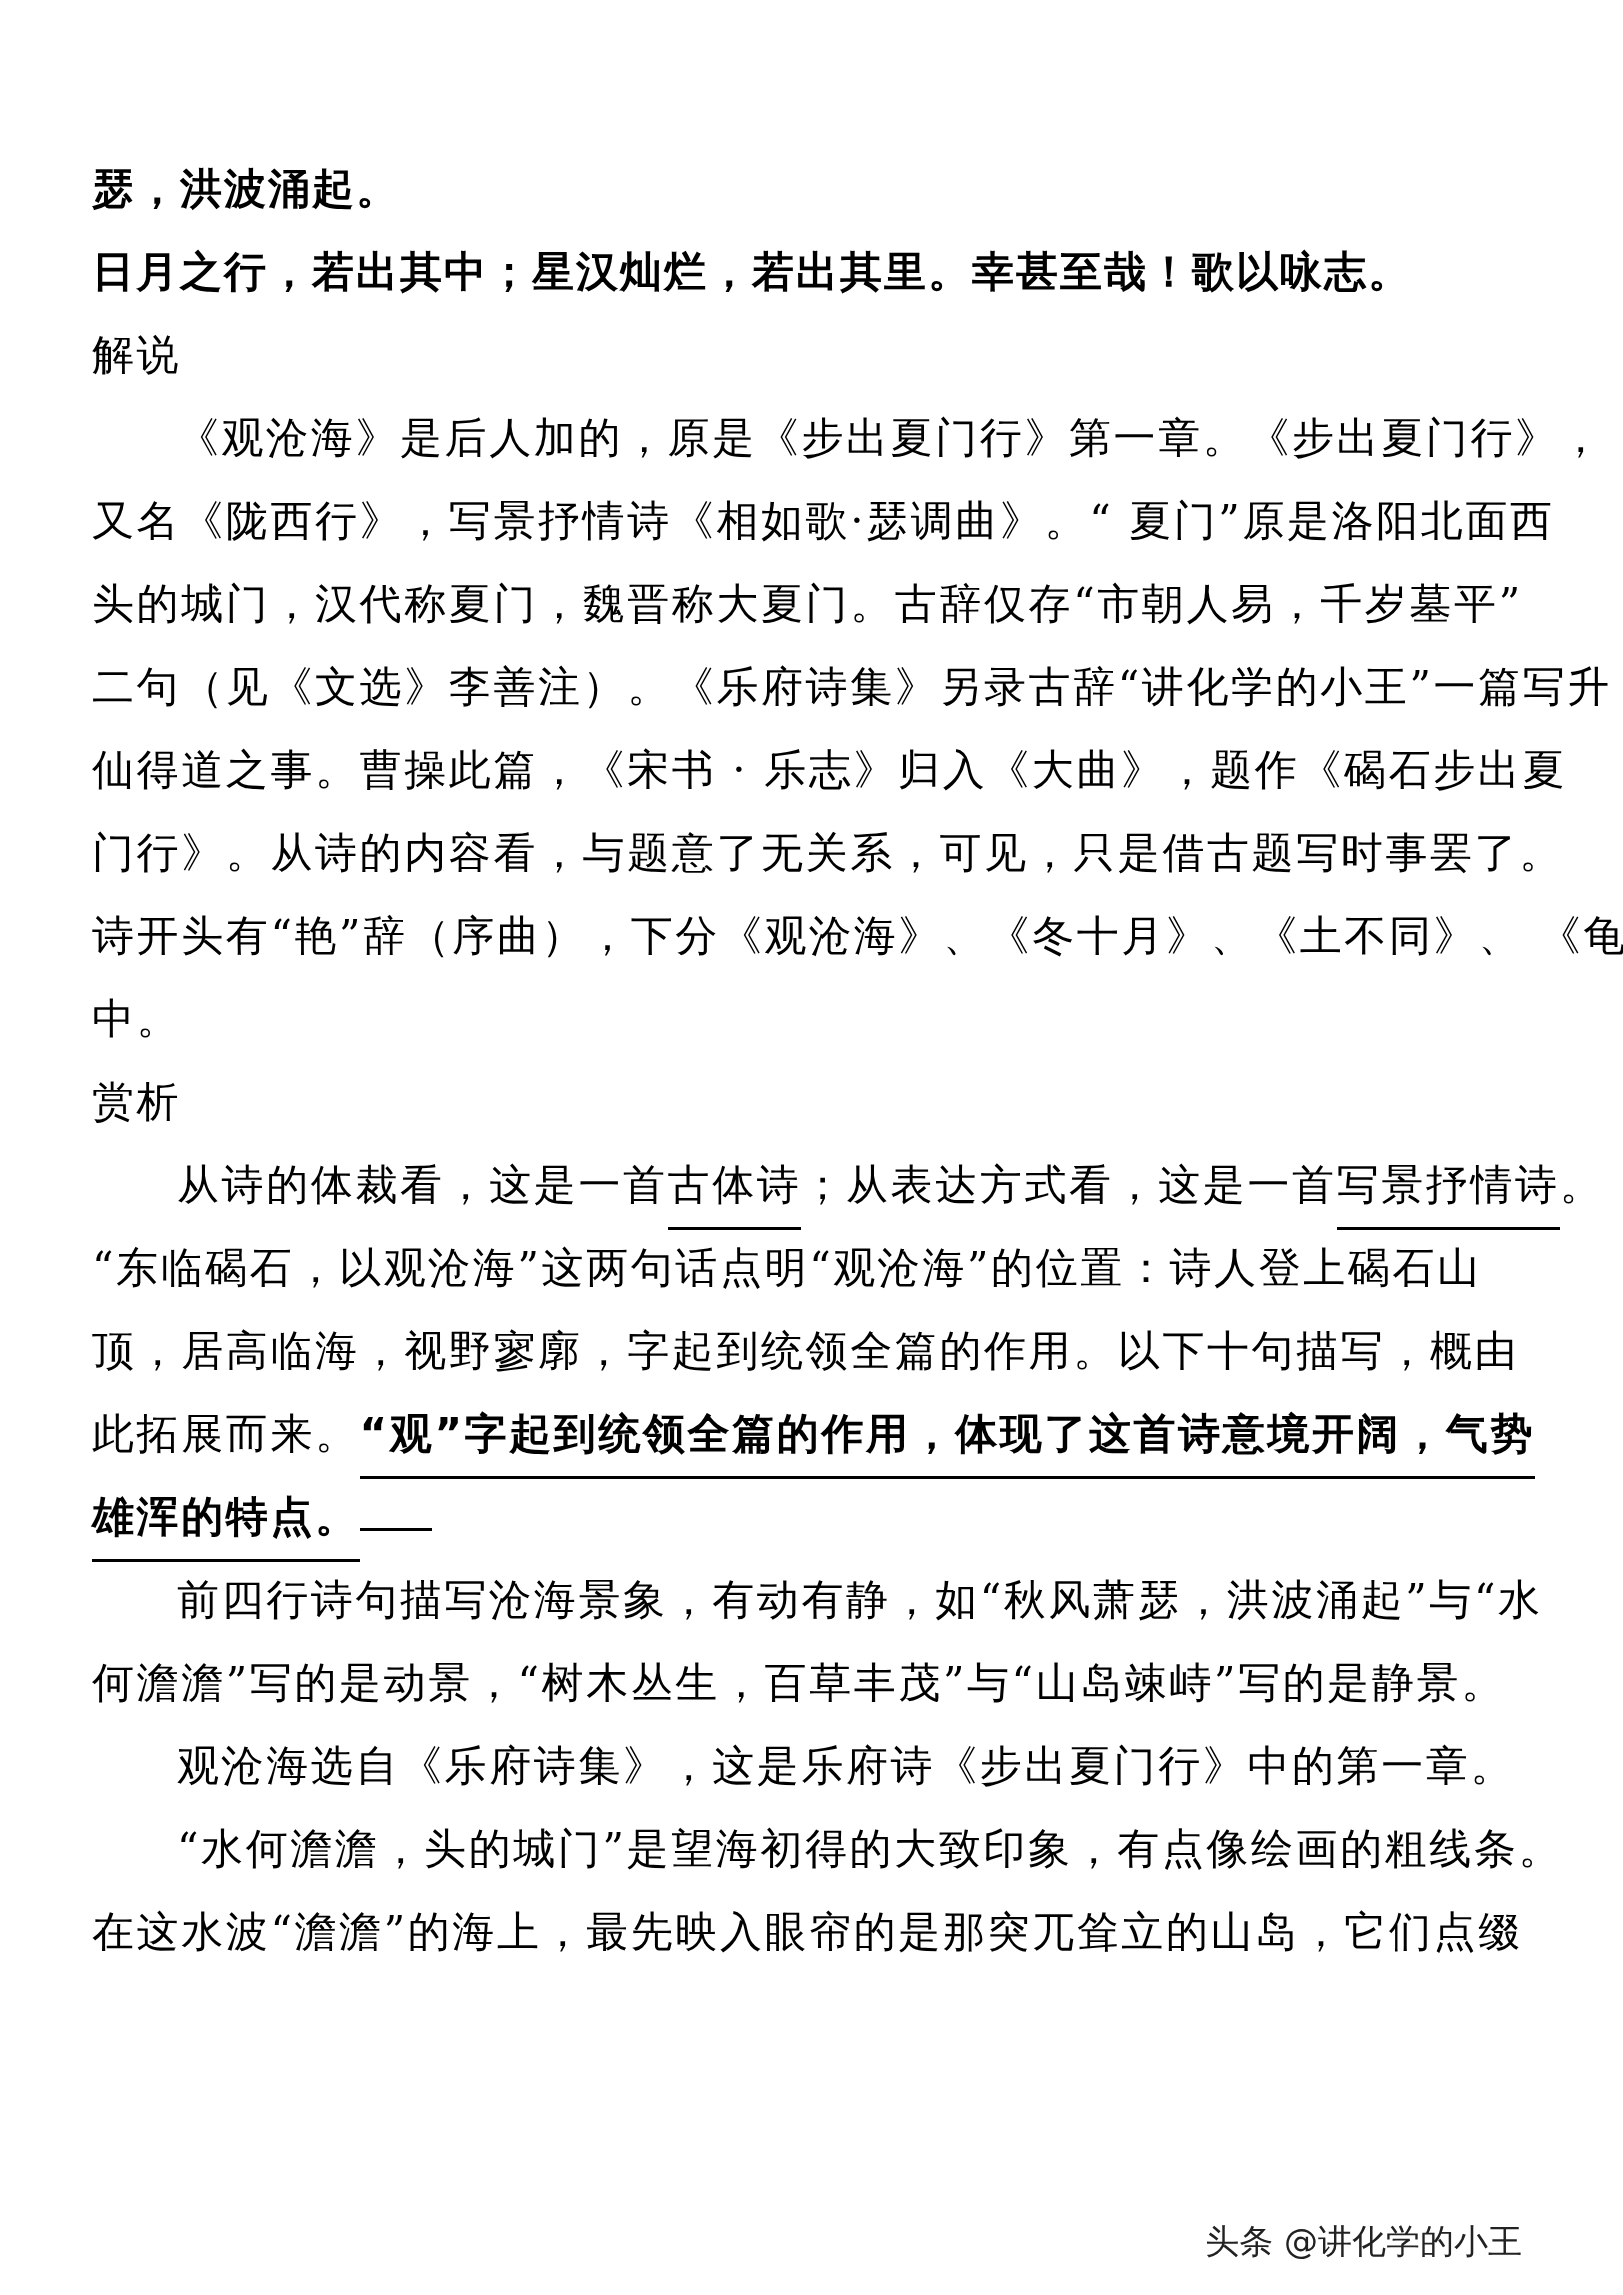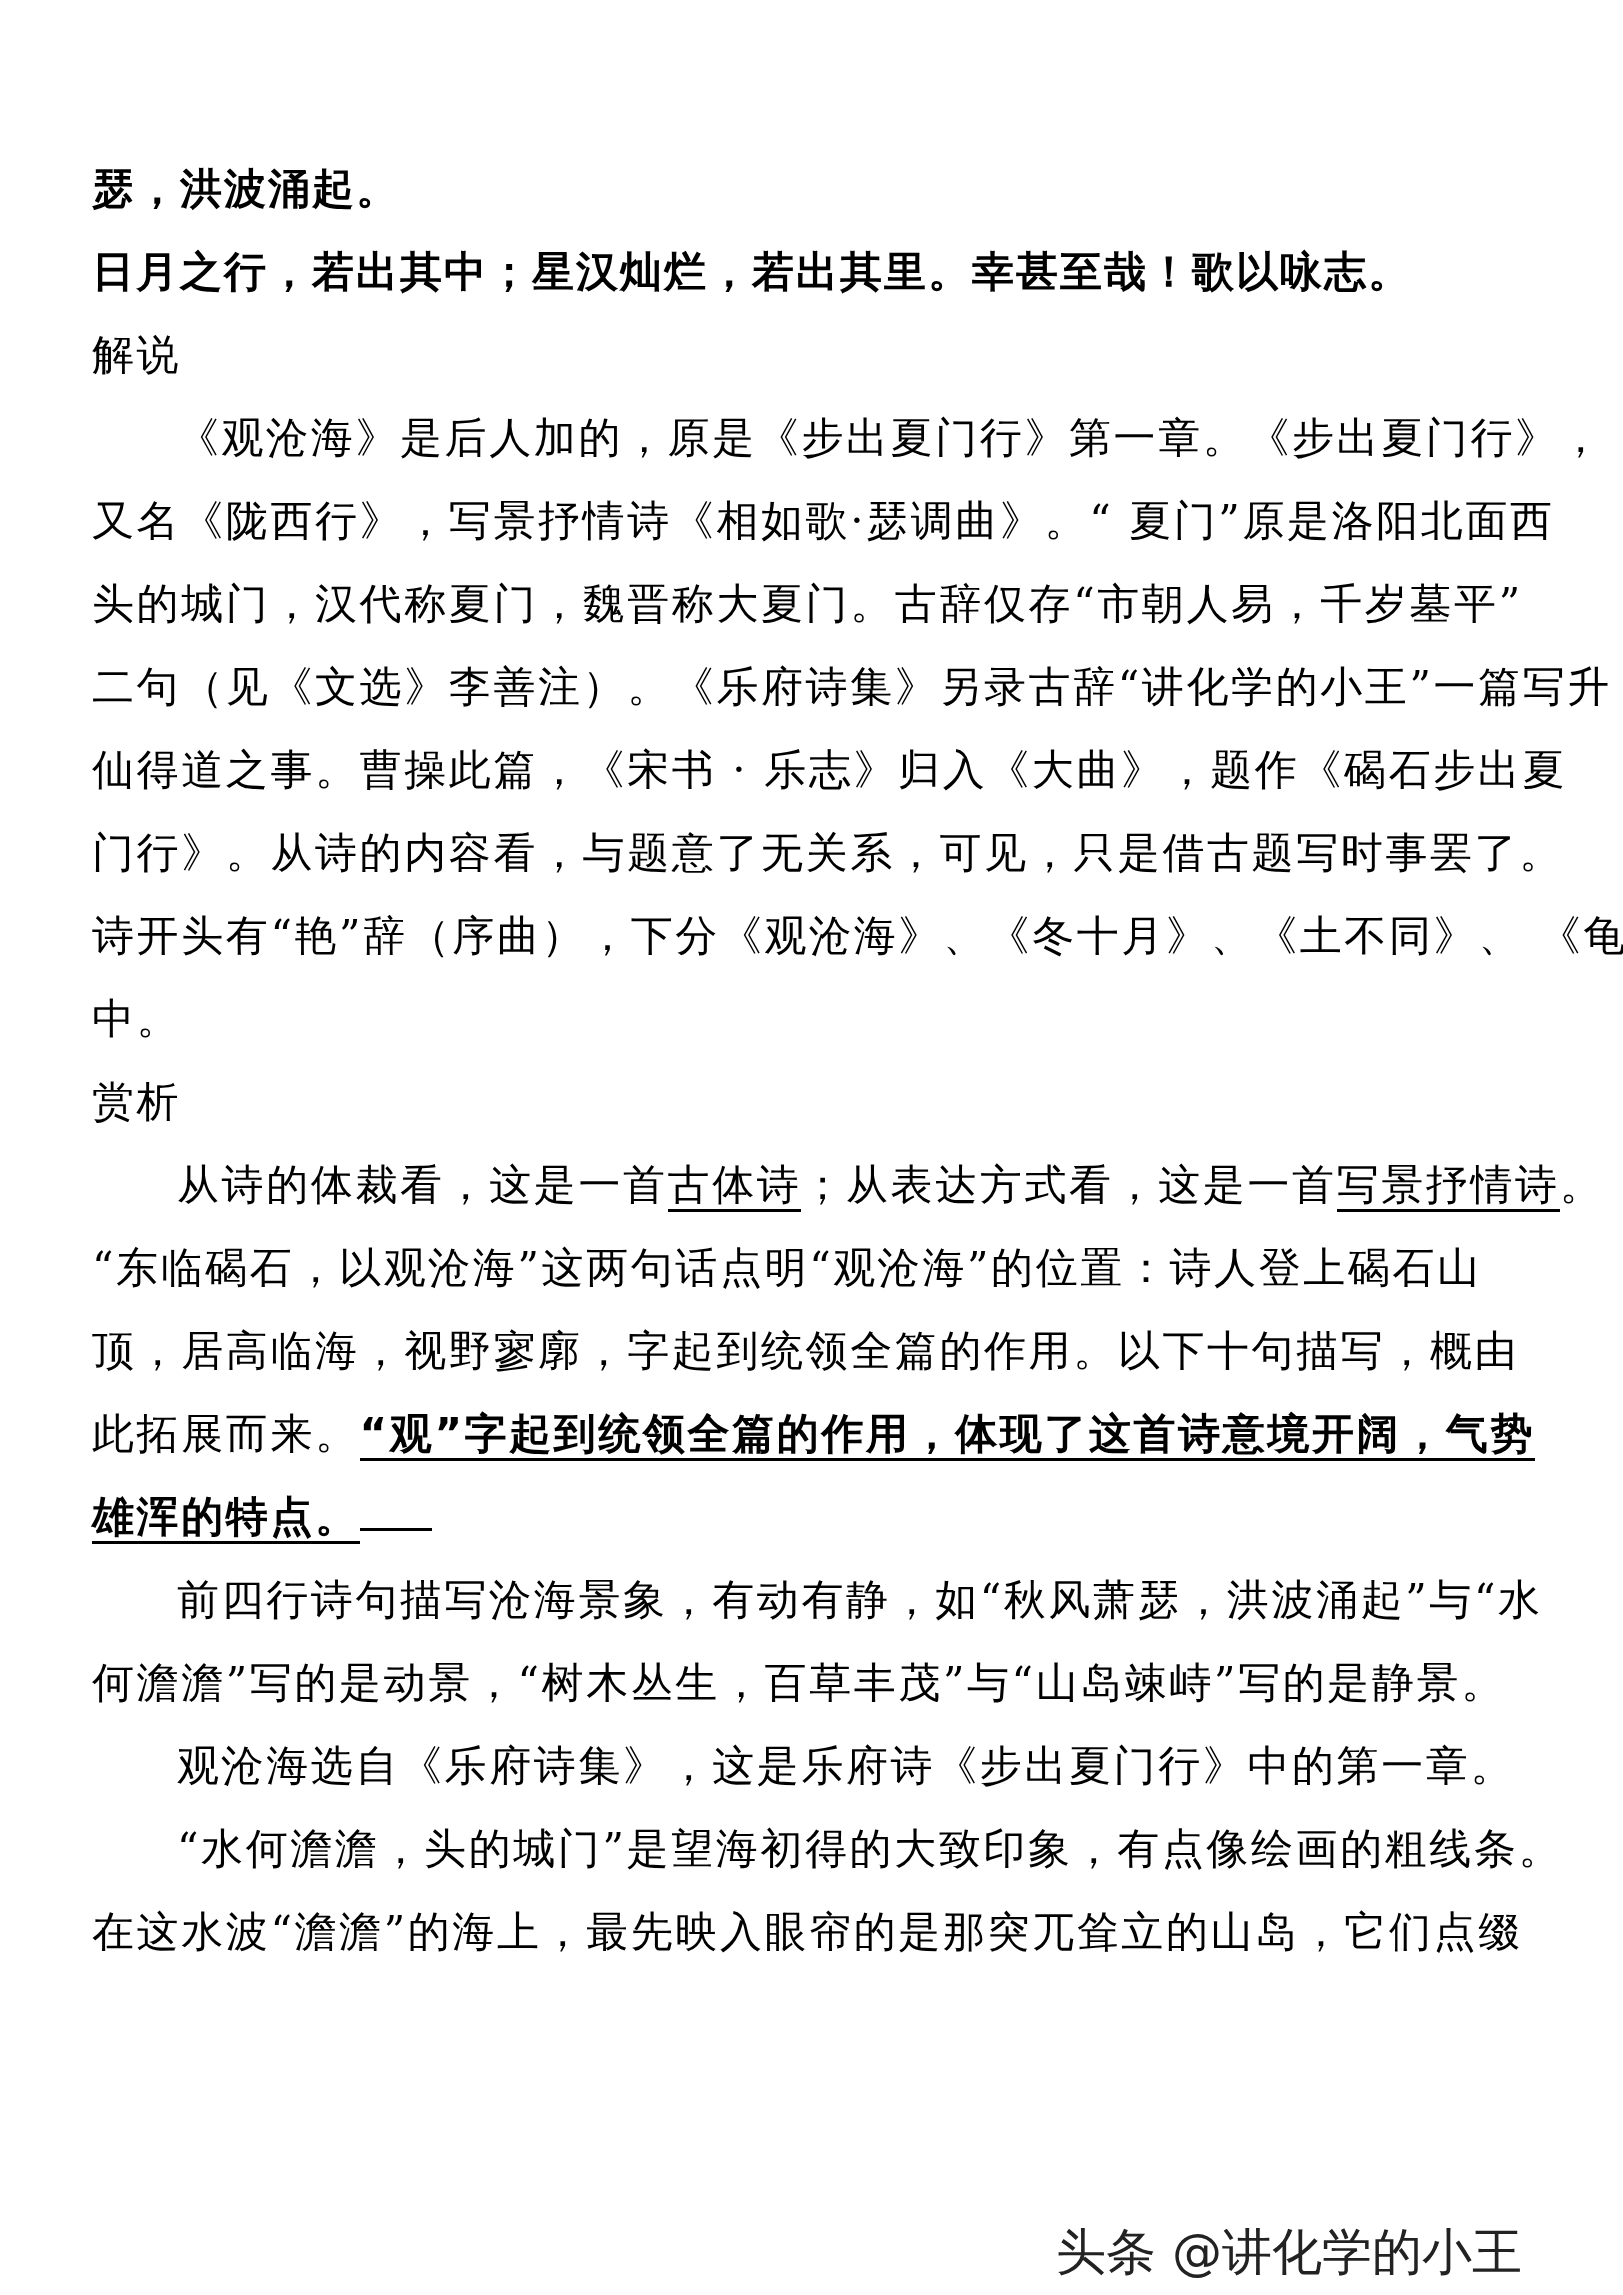--- a/index.html
+++ b/index.html
@@ -2,24 +2,24 @@
 <html style="font-size:10.5px"><head>
 <meta charset="utf-8">
 <style>
   html,body{margin:0;padding:0;background:#fff;}
   body{width:1623px;height:2295px;position:relative;overflow:hidden;font-family:"DejaVu Serif","Liberation Serif",serif;color:#000;}
   .page{position:absolute;left:92px;top:147px;width:1440px;}
   .line{font-size:42px;line-height:83px;height:83px;white-space:nowrap;letter-spacing:2.6px;}
   .bold{font-family:"DejaVu Sans","Liberation Sans",sans-serif;font-weight:bold;letter-spacing:2px;}
   .head{font-family:"DejaVu Sans","Liberation Sans",sans-serif;}
   .indent{padding-left:85px;}
-  u{text-decoration:none;border-bottom:3.3px solid #000;padding-bottom:0;}
+  u{text-decoration:none;border-bottom:3.3px solid #000;padding-bottom:18px;}
   .ul-bold{font-family:"DejaVu Sans","Liberation Sans",sans-serif;font-weight:bold;margin-top:8px;}
   .tail-ul{display:inline-block;width:72px;border-bottom:3.3px solid #000;height:26px;vertical-align:baseline;}
-  .watermark{position:absolute;right:101px;top:2219px;font-family:"DejaVu Sans","Liberation Sans",sans-serif;font-size:50px;color:#222;text-shadow:0 0 2px #fff,0 0 3.9px #fff;}
+  .watermark{position:absolute;right:101px;top:2219px;font-family:"DejaVu Sans","Liberation Sans",sans-serif;font-size:34px;color:#222;text-shadow:0 0 2px #fff,0 0 3.9px #fff;}
 </style>
 </head>
 <body>
 
 <div class="page">
   <div class="line bold">瑟，洪波涌起。</div>
   <div class="line bold">日月之行，若出其中；星汉灿烂，若出其里。幸甚至哉！歌以咏志。</div>
 
   <div class="line head">解说</div>
   <div class="line indent">《观沧海》是后人加的，原是《步出夏门行》第一章。《步出夏门行》，</div>

